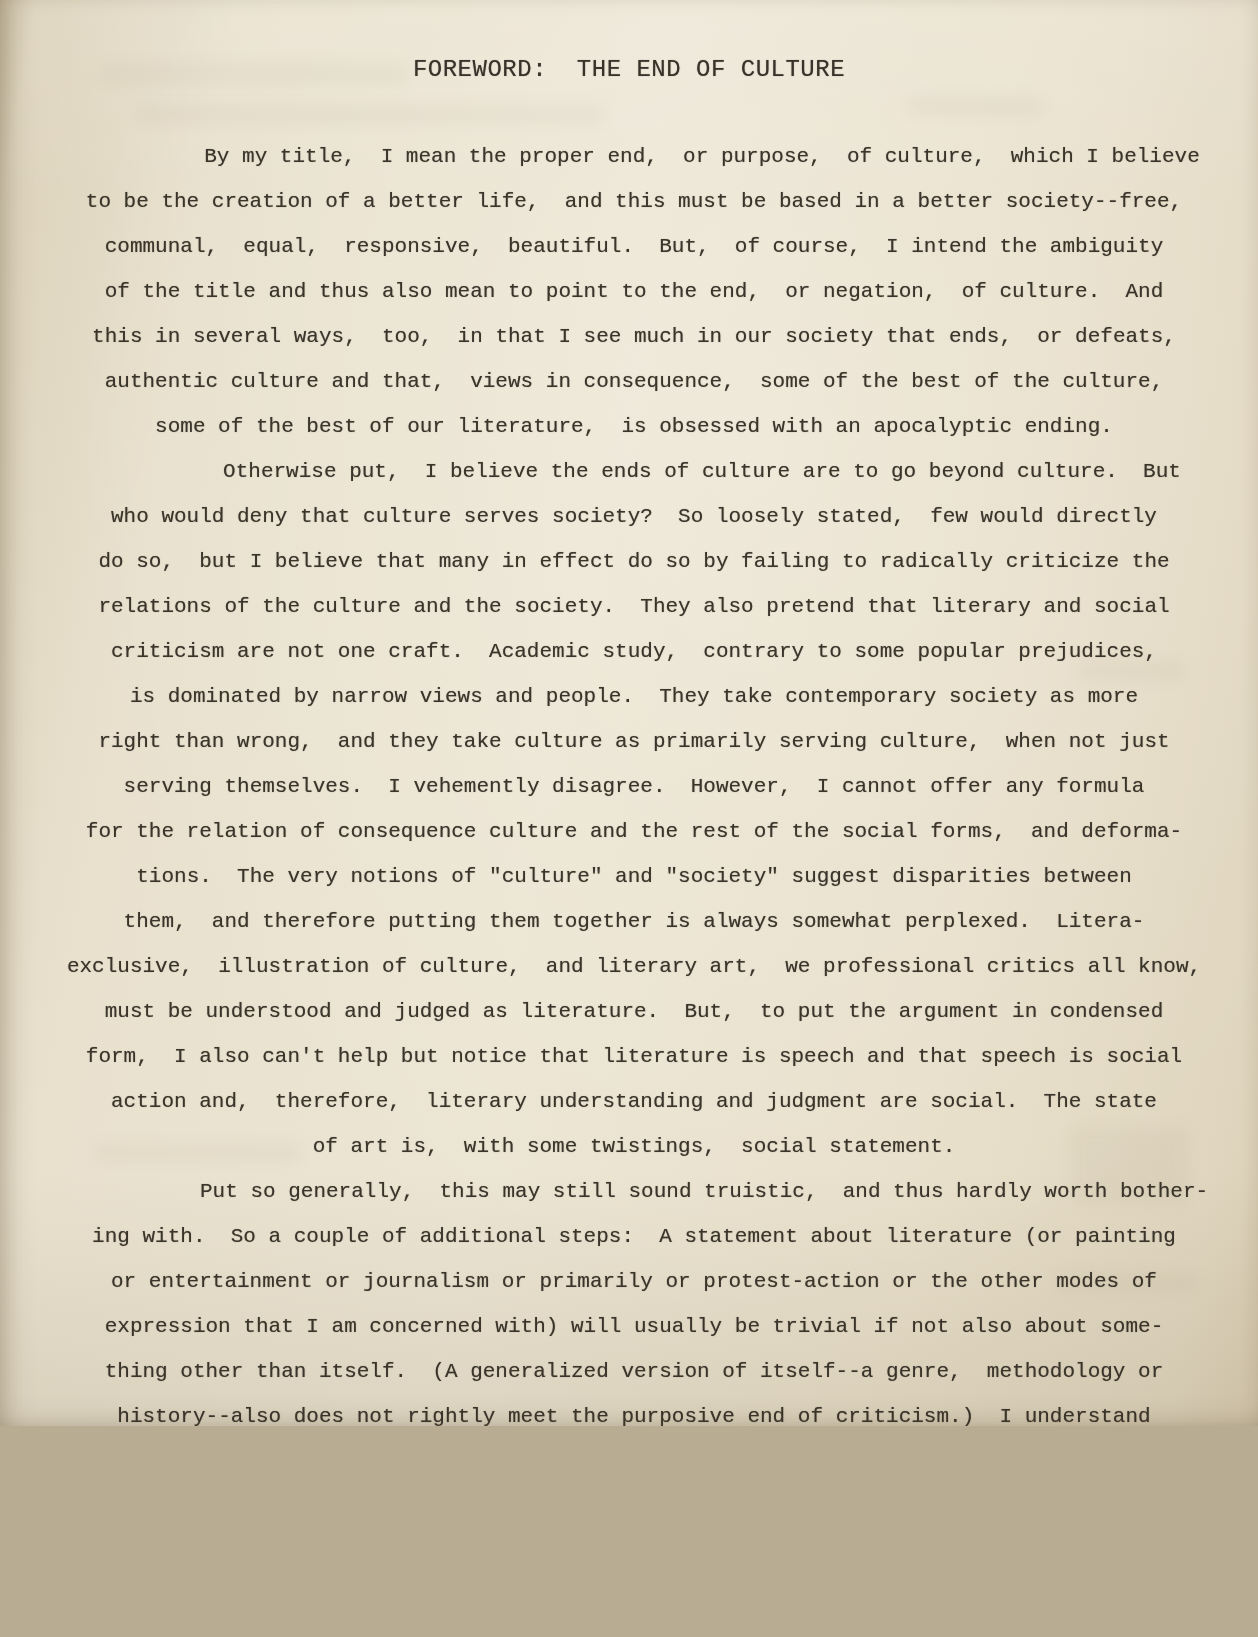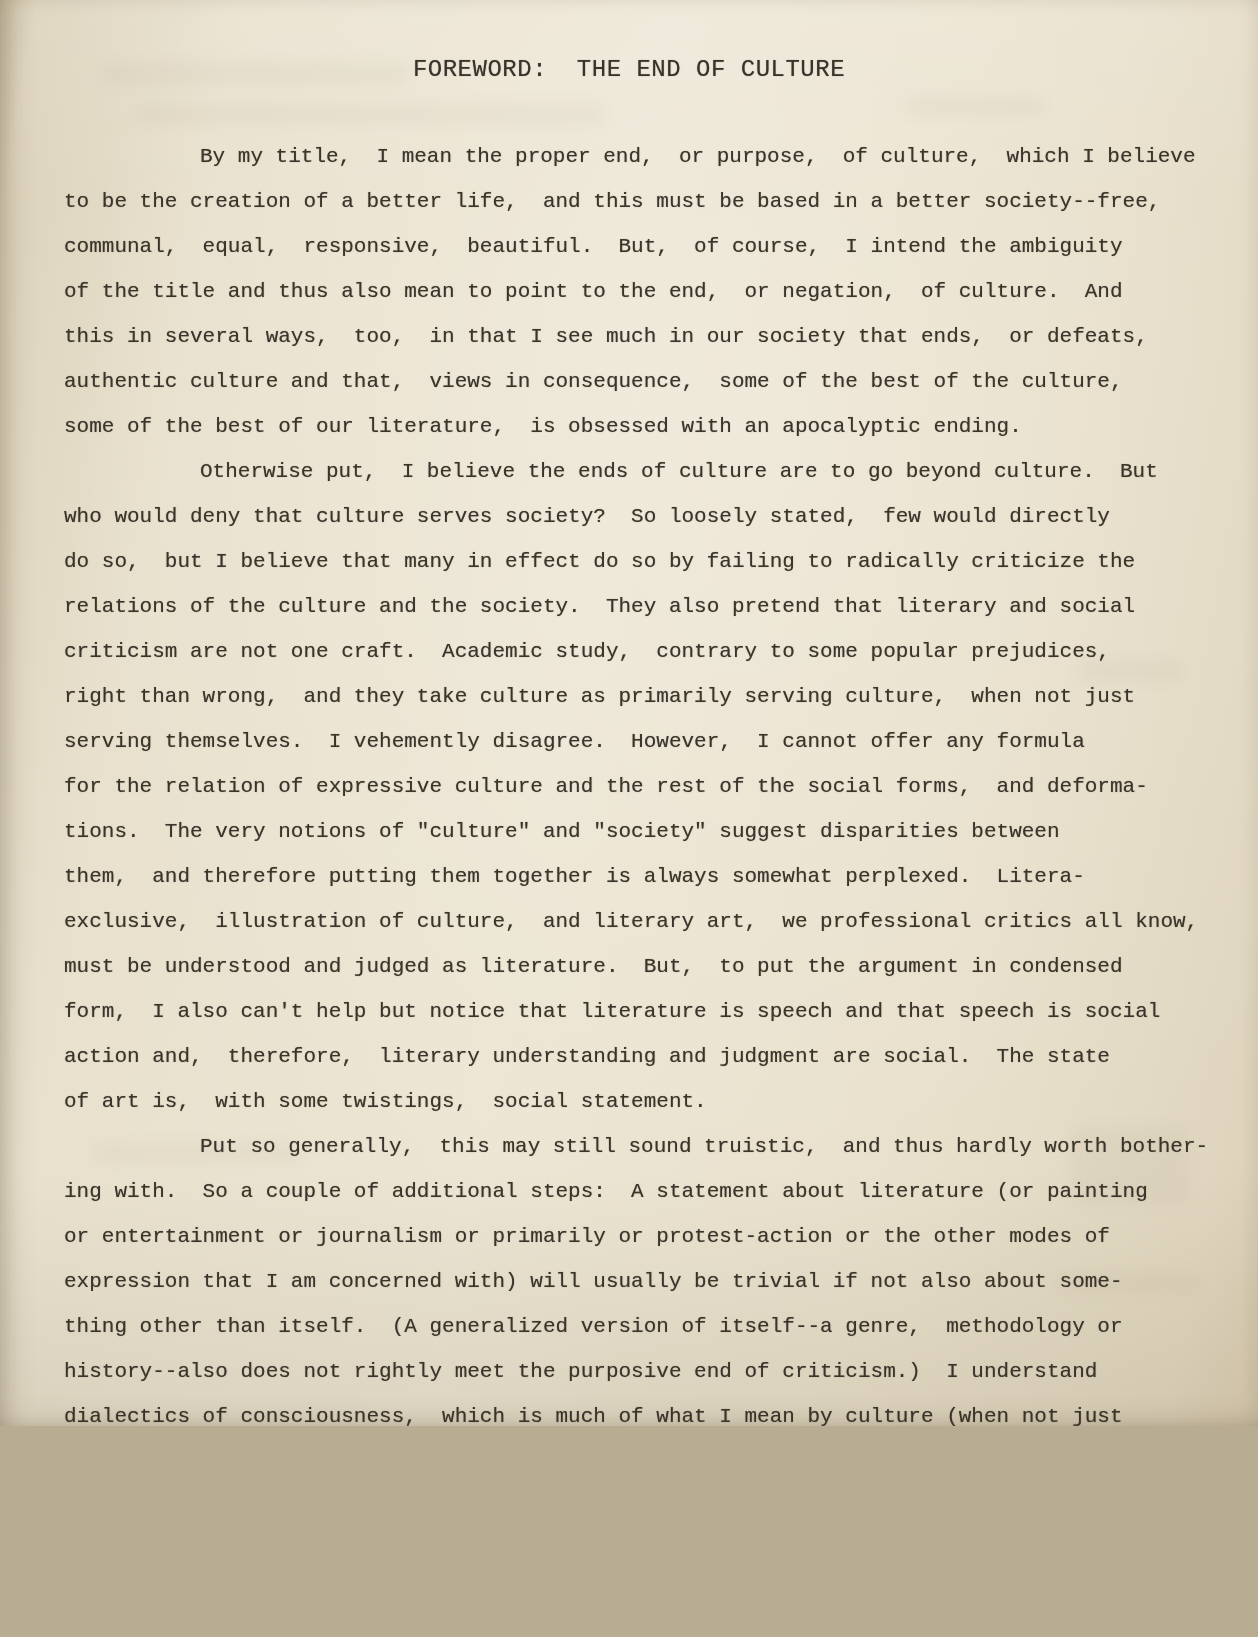--- a/index.html
+++ b/index.html
@@ -34,20 +34,21 @@
     font-weight: normal;
     letter-spacing: 0.5px;
     white-space: pre;
     color: #38322a;
     text-shadow: 0 0 1px rgba(52,46,37,0.55);
   }
   .docbody {
     position: absolute;
     top: 134px; left: 64px; right: 54px;
     line-height: 45px;
+    text-align: center;
   }
   .line {
     height: 45px;
     white-space: pre;
     font-size: 21px;
     text-shadow: 0 0 1px rgba(52,46,37,0.5);
   }
   .line.indent { padding-left: 136px; }
   .pagenum {
     position: absolute;
@@ -89,23 +90,24 @@
       <div class="line">communal,  equal,  responsive,  beautiful.  But,  of course,  I intend the ambiguity</div>
       <div class="line">of the title and thus also mean to point to the end,  or negation,  of culture.  And</div>
       <div class="line">this in several ways,  too,  in that I see much in our society that ends,  or defeats,</div>
       <div class="line">authentic culture and that,  views in consequence,  some of the best of the culture,</div>
       <div class="line">some of the best of our literature,  is obsessed with an apocalyptic ending.</div>
       <div class="line indent">Otherwise put,  I believe the ends of culture are to go beyond culture.  But</div>
       <div class="line">who would deny that culture serves society?  So loosely stated,  few would directly</div>
       <div class="line">do so,  but I believe that many in effect do so by failing to radically criticize the</div>
       <div class="line">relations of the culture and the society.  They also pretend that literary and social</div>
       <div class="line">criticism are not one craft.  Academic study,  contrary to some popular prejudices,</div>
+      <div class="line">is dominated by narrow views and people.  They take contemporary society as more</div>
       <div class="line">right than wrong,  and they take culture as primarily serving culture,  when not just</div>
       <div class="line">serving themselves.  I vehemently disagree.  However,  I cannot offer any formula</div>
-      <div class="line">for the relation of expressive culture and the rest of the social forms,  and deforma-</div>
+      <div class="line">for the relation of consequence culture and the rest of the social forms,  and deforma-</div>
       <div class="line">tions.  The very notions of "culture" and "society" suggest disparities between</div>
       <div class="line">them,  and therefore putting them together is always somewhat perplexed.  Litera-</div>
       <div class="line">exclusive,  illustration of culture,  and literary art,  we professional critics all know,</div>
       <div class="line">must be understood and judged as literature.  But,  to put the argument in condensed</div>
       <div class="line">form,  I also can't help but notice that literature is speech and that speech is social</div>
       <div class="line">action and,  therefore,  literary understanding and judgment are social.  The state</div>
       <div class="line">of art is,  with some twistings,  social statement.</div>
       <div class="line indent">Put so generally,  this may still sound truistic,  and thus hardly worth bother-</div>
       <div class="line">ing with.  So a couple of additional steps:  A statement about literature (or painting</div>
       <div class="line">or entertainment or journalism or primarily or protest-action or the other modes of</div>

